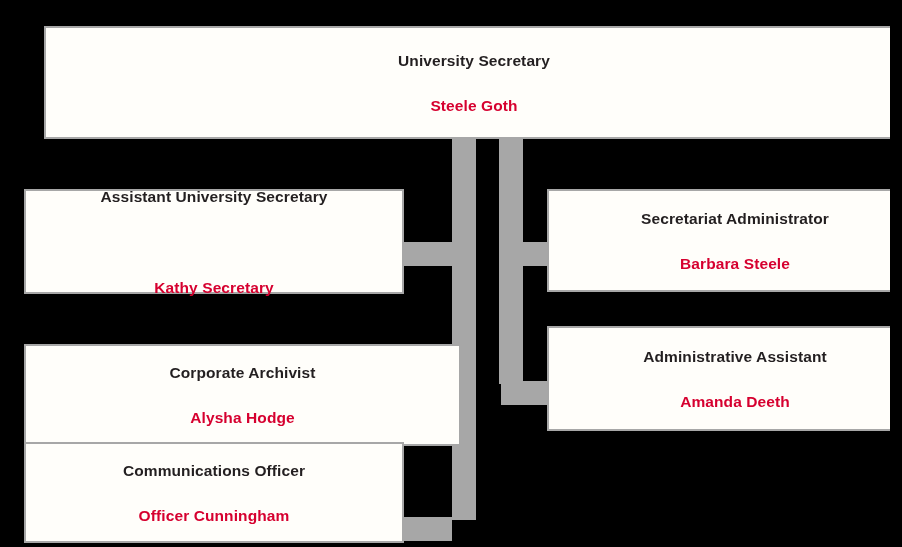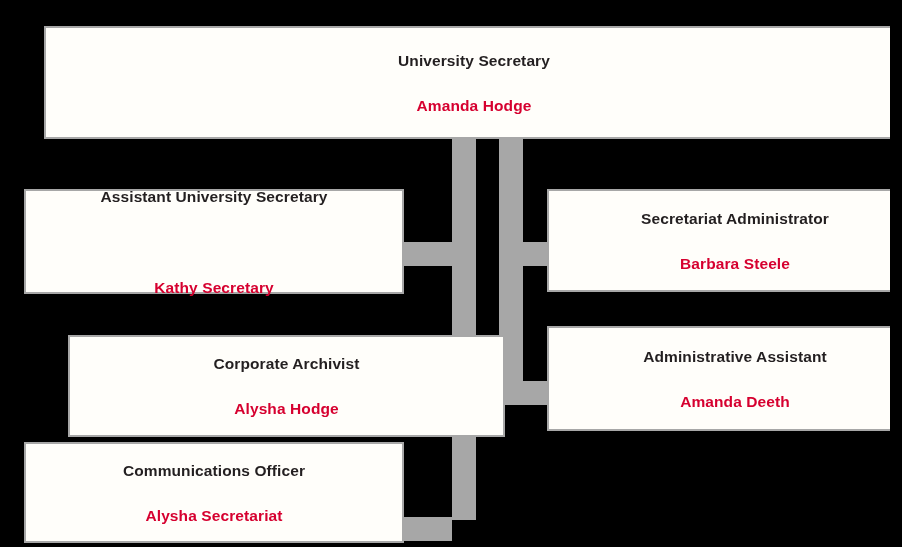--- a/index.html
+++ b/index.html
@@ -42,21 +42,21 @@
     line-height: 21px;
     font-weight: 600;
     color: var(--name-text);
     letter-spacing: 0.1px;
   }
   .connector { position: absolute; background: var(--connector); }
 
   
   .node-root { left: 20px;  top: 2px;   width: 860px; height: 113px; }
   .node-l0   { left: 0px;   top: 165px; width: 380px; height: 105px; gap: 46px; }
-  .node-l1   { left: 0px;   top: 311px; width: 437px; height: 102px; margin-left: 44px; }
+  .node-l1   { left: 0px;   top: 320px; width: 437px; height: 102px; }
   .node-l2   { left: 0px;   top: 418px; width: 380px; height: 101px; }
   .node-r0   { left: 523px; top: 165px; width: 376px; height: 103px; }
   .node-r1   { left: 523px; top: 302px; width: 376px; height: 105px; }
 
   
   .v1  { left: 428px; top: 115px; width: 2px;  height: 381px; }
   .v2  { left: 475px; top: 115px; width: 2px;  height: 245px; }
   .hl0 { left: 380px; top: 218px; width: 48px; height: 2px; }
   .hl1 { left: 380px; top: 356px; width: 48px; height: 2px; }
   .hl2 { left: 380px; top: 493px; width: 48px; height: 2px; }
@@ -71,34 +71,34 @@
   <div class="connector v1"></div>
   <div class="connector v2"></div>
   <div class="connector hl0"></div>
   <div class="connector hl1"></div>
   <div class="connector hl2"></div>
   <div class="connector hr0"></div>
   <div class="connector hr1"></div>
 
   <div class="node node-root">
     <div class="title">University Secretary</div>
-    <div class="person">Amanda Hodge</div>
+    <div class="person">Steele Goth</div>
   </div>
 
   <div class="node node-l0">
     <div class="title">Assistant University Secretary</div>
     <div class="person">Kathy Secretary</div>
   </div>
   <div class="node node-l1">
     <div class="title">Corporate Archivist</div>
     <div class="person">Alysha Hodge</div>
   </div>
   <div class="node node-l2">
     <div class="title">Communications Officer</div>
-    <div class="person">Alysha Secretariat</div>
+    <div class="person">Officer Cunningham</div>
   </div>
 
   <div class="node node-r0">
     <div class="title">Secretariat Administrator</div>
     <div class="person">Barbara Steele</div>
   </div>
   <div class="node node-r1">
     <div class="title">Administrative Assistant</div>
     <div class="person">Amanda Deeth</div>
   </div>

